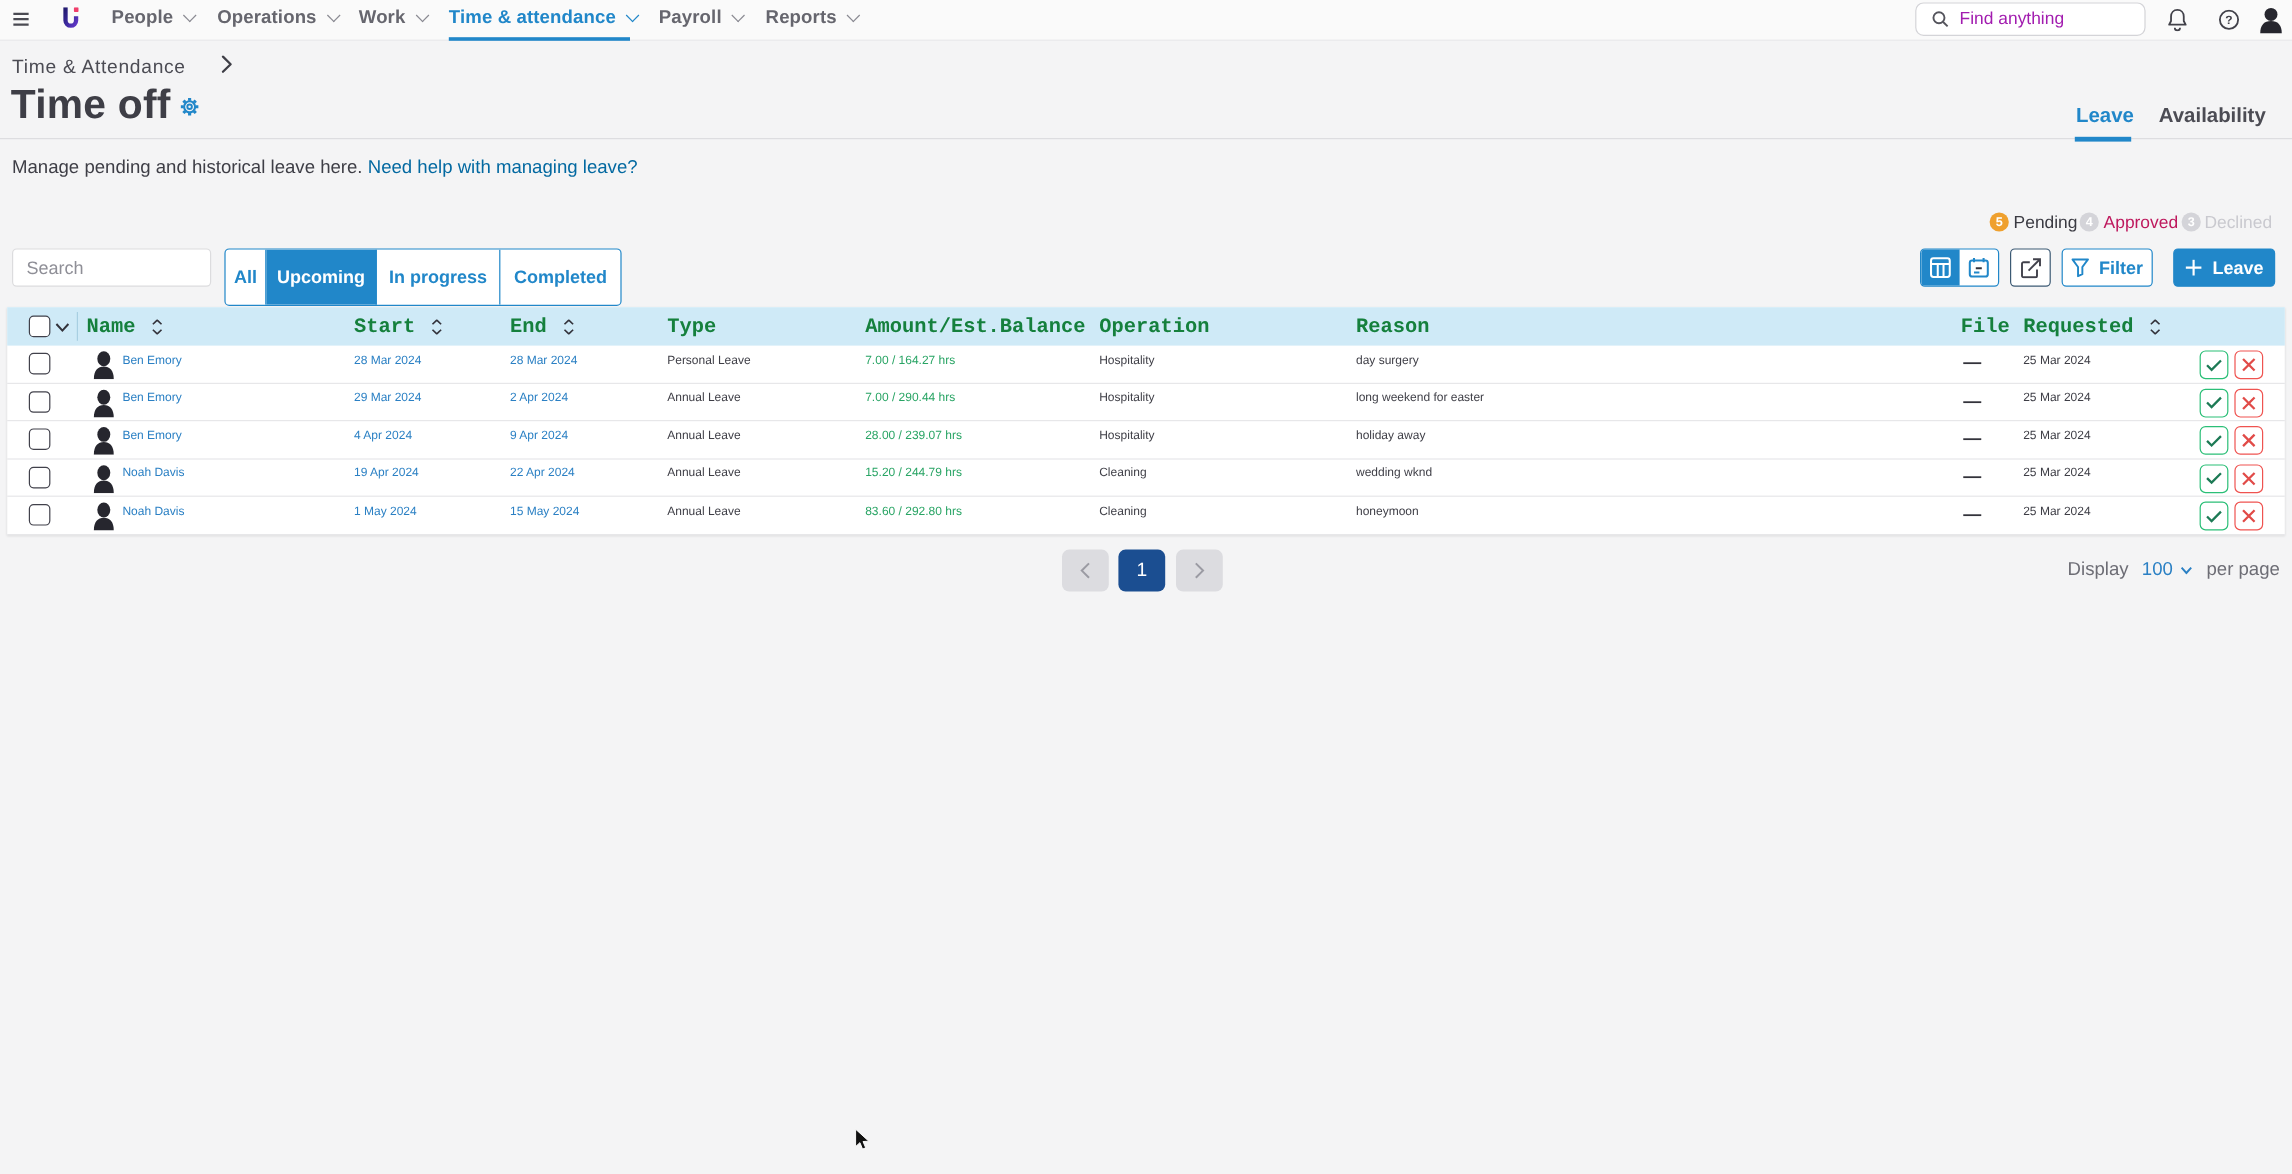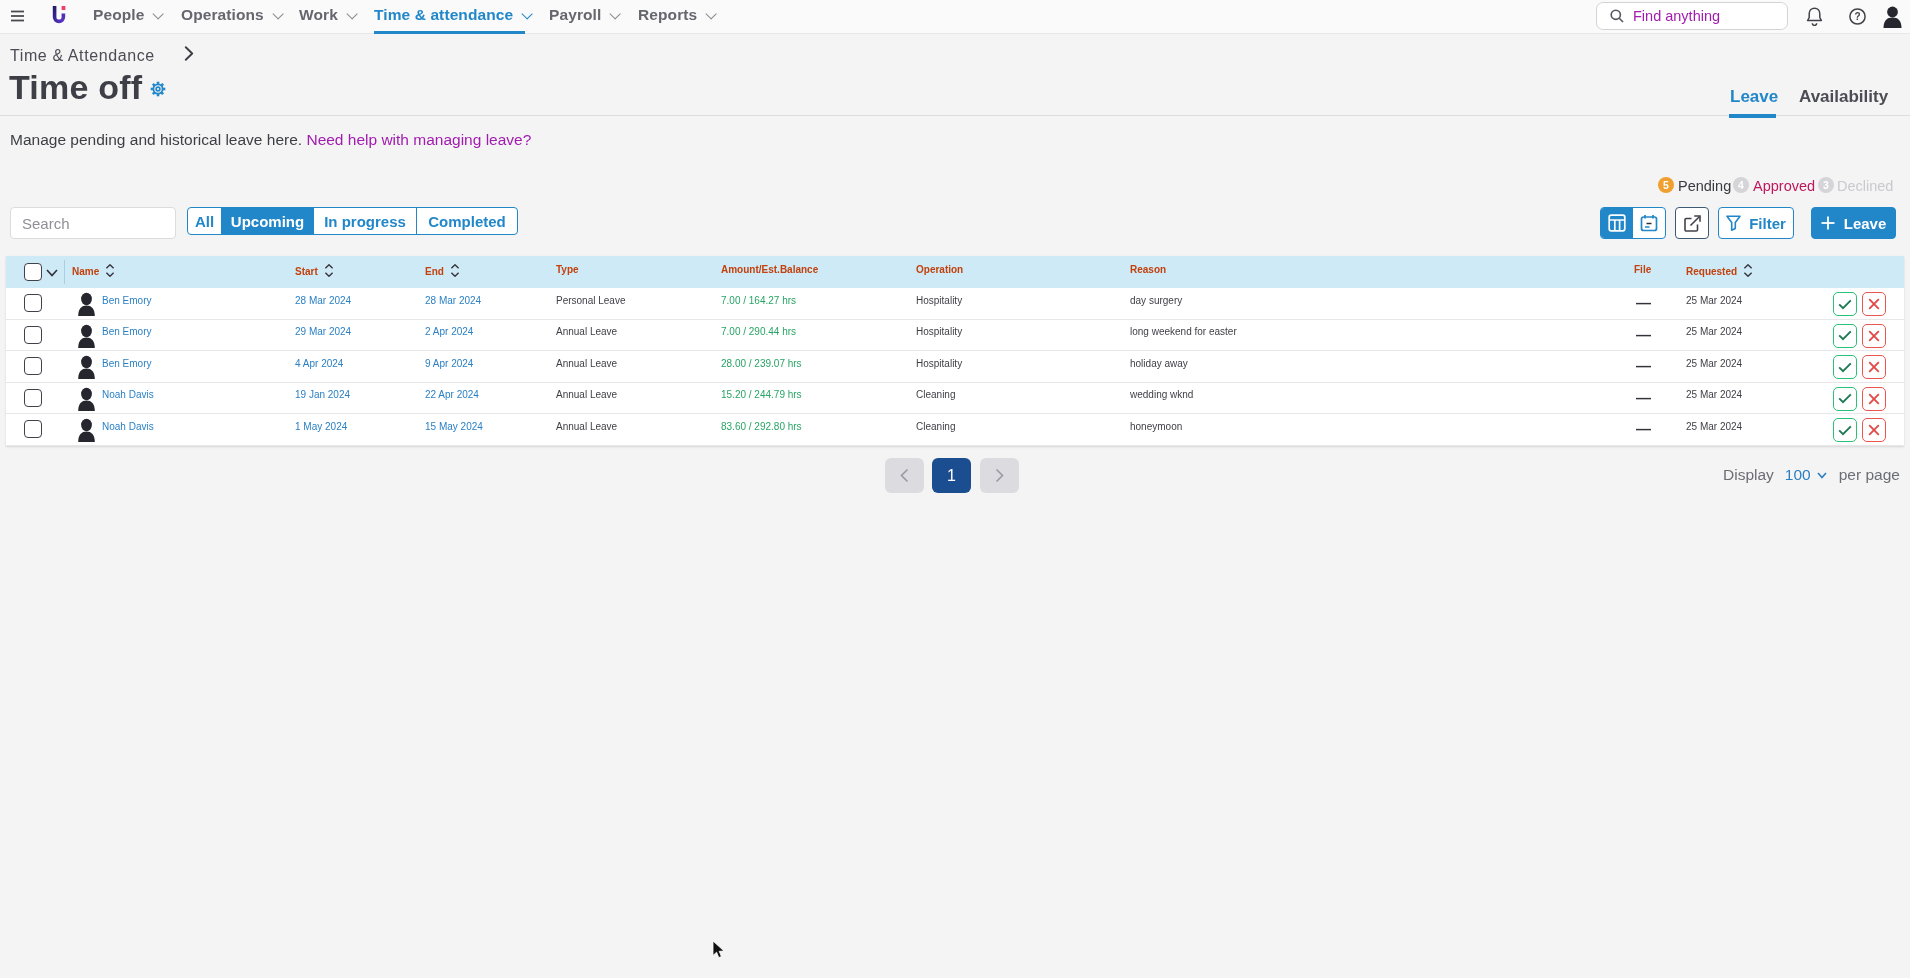--- a/index.html
+++ b/index.html
@@ -15,49 +15,49 @@
 .navitem.active { color:#2187c9; }
 #nav-underline { position:absolute; left:374px; top:31px; width:151px; height:3px; background:#2187c9; }
 #findbox { position:absolute; left:1596px; top:2px; width:192px; height:28px; background:#fff; border:1px solid #d4d4d8; border-radius:7px; display:flex; align-items:center; padding-left:13px; }
 #findbox span { color:#a21caf; font-size:14.5px; margin-left:9px; }
 
 
 #breadcrumb { position:absolute; left:10px; top:46px; font-size:16px; color:#4c4c54; letter-spacing:.6px; }
 #pagetitle { position:absolute; left:9px; top:68px; font-size:34px; font-weight:700; color:#3e3e46; letter-spacing:.2px; }
 #hr1 { position:absolute; left:0; top:115px; width:1910px; height:1px; background:#dddde0; }
 #desc { position:absolute; left:10px; top:131px; font-size:15.5px; color:#3e3e46; }
-#desc a { color:#a21caf; text-decoration:none; }
+#desc a { color:#0369a1; text-decoration:none; }
 .tab { position:absolute; top:87px; font-size:17px; font-weight:700; }
 #tab-leave { left:1730px; color:#2187c9; }
 #tab-avail { left:1799px; color:#4c4c54; }
 #tab-underline { position:absolute; left:1729px; top:113.5px; width:47px; height:4px; background:#2187c9; z-index:2; }
 
 
 .lgbadge { width:16px; height:16px; border-radius:50%; color:#fff; font-size:10.5px; font-weight:700; display:flex; align-items:center; justify-content:center; }
 .lgtext { font-size:14.5px; }
 
 
 #searchinput { position:absolute; left:10px; top:207px; width:166px; height:32px; background:#fff; border:1px solid #dcdcde; border-radius:4px; display:flex; align-items:center; padding-left:11px; color:#8f8f97; font-size:15px; }
-#btngroup { position:absolute; left:187px; top:207px; height:28px; display:flex; border:1px solid #2187c9; border-radius:4px; overflow:hidden; background:#fff; }
+#btngroup { position:absolute; left:187px; top:207px; height:48px; display:flex; border:1px solid #2187c9; border-radius:4px; overflow:hidden; background:#fff; }
 .seg { font-size:15px; font-weight:700; color:#2187c9; display:flex; align-items:center; justify-content:center; border-right:1px solid #2187c9; }
 .seg:last-child { border-right:none; }
 .seg.on { background:#2187c9; color:#fff; }
 
 .ctlbtn { position:absolute; top:207px; height:32px; background:#fff; border:1px solid #2187c9; border-radius:4px; display:flex; align-items:center; justify-content:center; }
 #viewtoggle { left:1600px; width:66px; padding:0; overflow:hidden; border-color:#2187c9; }
 #viewtoggle .half { width:33px; height:32px; display:flex; align-items:center; justify-content:center; }
 #viewtoggle .half.on { background:#2187c9; }
 #extbtn { left:1675px; width:34px; border-color:#3c5a74; }
 #filterbtn { left:1718px; width:76px; color:#2187c9; font-size:15px; font-weight:700; }
 #leavebtn { left:1811px; width:85px; background:#2187c9; border-color:#2187c9; color:#fff; font-size:15px; font-weight:700; }
 
 
 #tablecard { position:absolute; left:6px; top:256px; width:1898px; height:190px; background:#fff; box-shadow:0 1px 2px rgba(0,0,0,.12); }
 #thead { position:absolute; left:0; top:0; width:1898px; height:32px; background:#cfeaf7; }
-.th { position:absolute; top:8px; font-size:10px; font-weight:700; color:#c2410c; }
+.th { position:absolute; top:8px; font-size:17px; font-weight:700; color:#15803d;font-family:Liberation Mono, monospace; }
 .sorticon { vertical-align:-2px; margin-left:3px; }
 .row { position:absolute; left:0; width:1898px; height:31.6px; border-bottom:1px solid #e7e7e9; }
 .cell { position:absolute; top:6.5px; font-size:10px; color:#3e3e46; }
 .cblue { color:#2b80c4; }
 .cgreen { color:#28a464; }
 .checkbox { position:absolute; left:18px; top:6px; width:18px; height:18px; border:1.7px solid #41414b; border-radius:4px; background:#fff; }
 .avatar { position:absolute; left:71px; top:4px; }
 .dash { position:absolute; top:6px; left:1630px; font-size:15px; font-weight:700; color:#33333b; }
 .actbtn { position:absolute; top:4px; width:24px; height:24px; border-radius:5px; background:#fff; display:flex; align-items:center; justify-content:center; }
 .okbtn { left:1827px; border:1px solid #2bbf77; }
@@ -300,21 +300,21 @@
         </svg>
       </div>
   </div>
   <div class="row" style="top:126.80000000000001px">
     <div class="checkbox"></div>
     <svg class="avatar" width="19" height="24" viewBox="0 0 19 24">
         <ellipse cx="9.5" cy="7" rx="5.4" ry="6.2" fill="#26262e"></ellipse>
         <path d="M1.2 24 C1.2 16.5 4.6 13.4 9.5 13.4 C14.4 13.4 17.8 16.5 17.8 24 Z" fill="#26262e"></path>
       </svg>
     <div class="cell cblue" style="left:96px">Noah Davis</div>
-    <div class="cell cblue" style="left:289px">19 Jan 2024</div>
+    <div class="cell cblue" style="left:289px">19 Apr 2024</div>
     <div class="cell cblue" style="left:419px">22 Apr 2024</div>
     <div class="cell" style="left:550px">Annual Leave</div>
     <div class="cell cgreen" style="left:715px">15.20 / 244.79 hrs</div>
     <div class="cell" style="left:910px">Cleaning</div>
     <div class="cell" style="left:1124px">wedding wknd</div>
     <div class="dash">—</div>
     <div class="cell" style="left:1680px">25 Mar 2024</div>
     <div class="actbtn okbtn">
         <svg width="14" height="11" viewBox="0 0 14 11">
           <path d="M1.2 5.4 L5 9.2 L12.8 1.4" fill="none" stroke="#1d7a55" stroke-width="1.9"></path>

